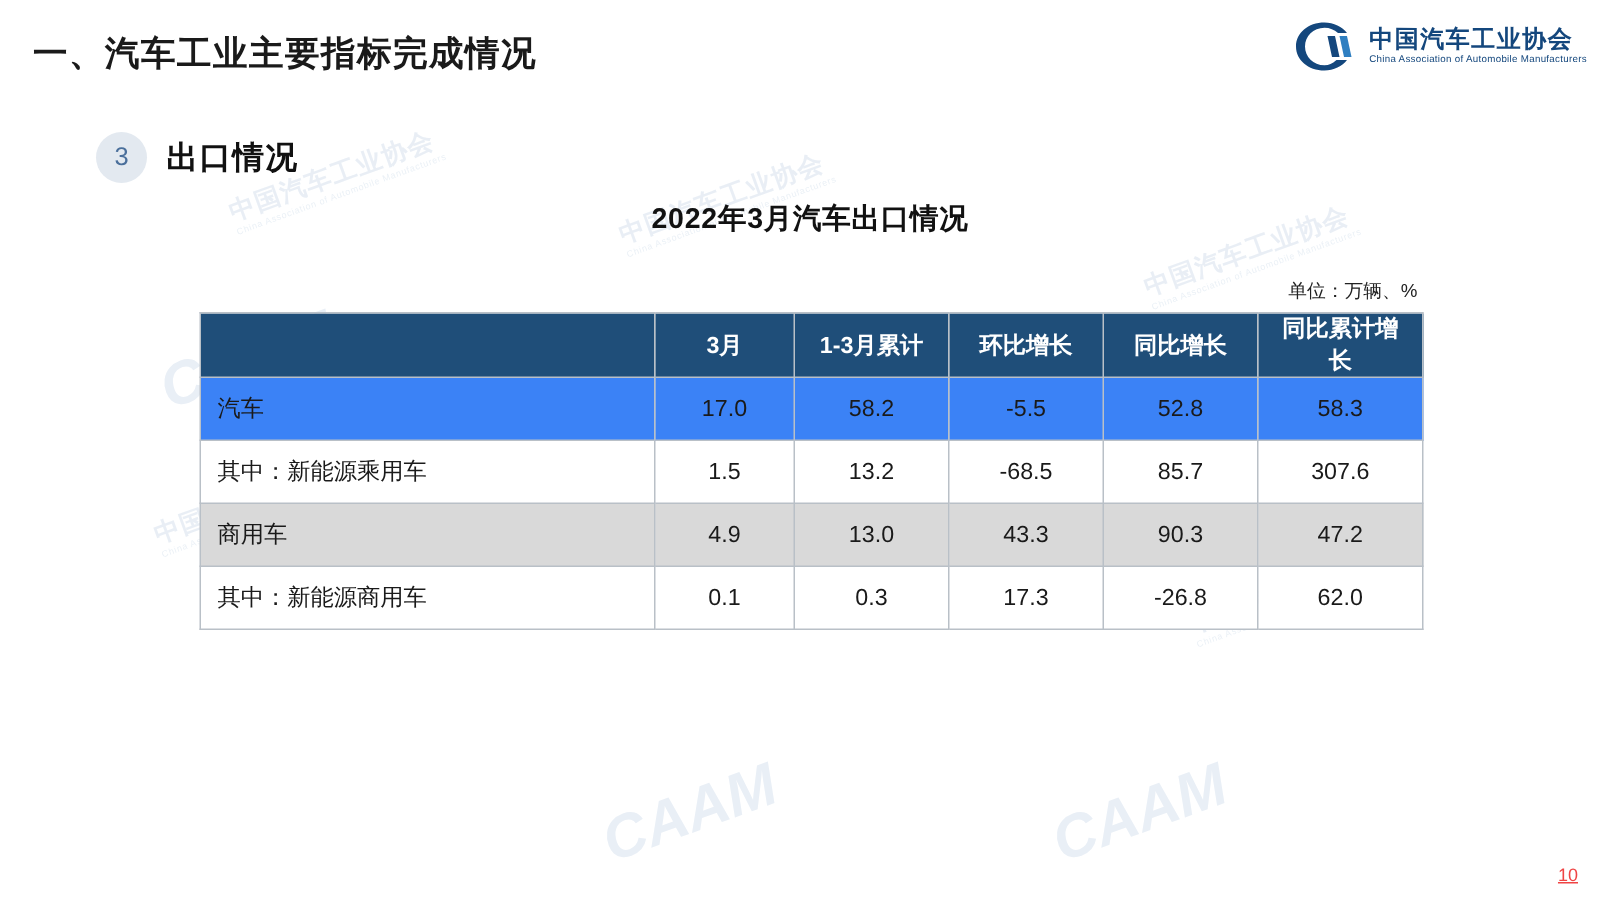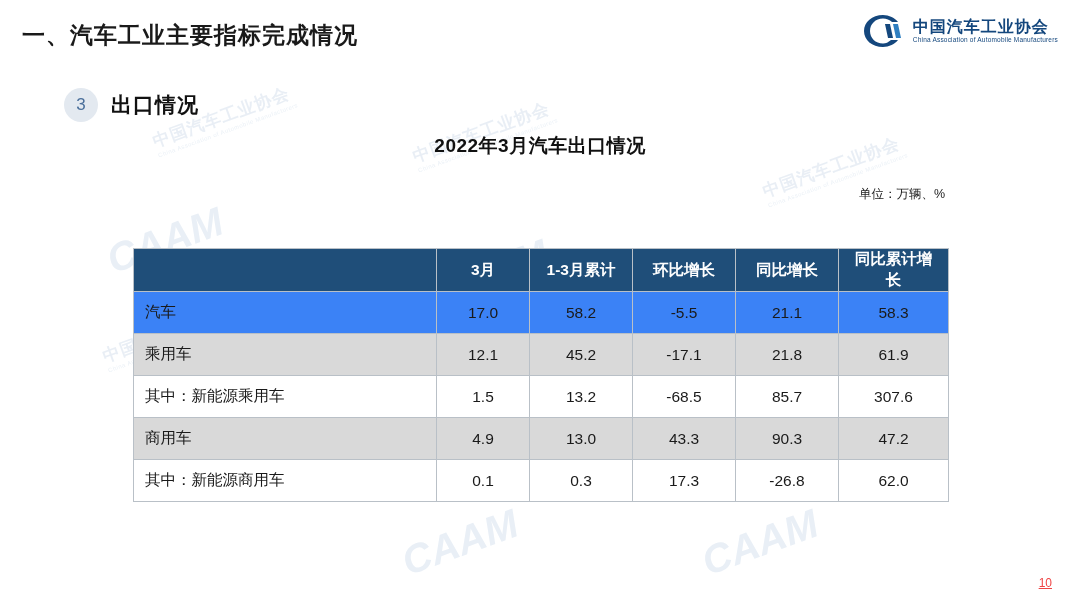--- a/index.html
+++ b/index.html
@@ -149,21 +149,20 @@
   .table-wrap {
     position: absolute;
     left: 133px;
     top: 208px;
     width: 815px;
   }
   table.data {
     border-collapse: collapse;
     width: 815px;
     table-layout: fixed;
-    margin-top: 40px;
   }
   table.data th, table.data td {
     border: 1px solid #b9c0c7;
     height: 41px;
     font-size: 15.5px;
     padding: 0 11px;
   }
   thead th {
     background: #1f4e79;
     color: #ffffff;
@@ -284,30 +283,22 @@
           <th>同比增长</th>
           <th>同比累计增长</th>
         </tr>
       </thead>
       <tbody>
         <tr class="blue">
           <td class="label">汽车</td>
           <td class="num">17.0</td>
           <td class="num">58.2</td>
           <td class="num">-5.5</td>
-          <td class="num">21.1</td>
+          <td class="num">52.8</td>
           <td class="num">58.3</td>
-        </tr>
-        <tr class="gray">
-          <td class="label indent-1">乘用车</td>
-          <td class="num">12.1</td>
-          <td class="num">45.2</td>
-          <td class="num">-17.1</td>
-          <td class="num">21.8</td>
-          <td class="num">61.9</td>
         </tr>
         <tr class="white">
           <td class="label indent-2">其中：新能源乘用车</td>
           <td class="num">1.5</td>
           <td class="num">13.2</td>
           <td class="num">-68.5</td>
           <td class="num">85.7</td>
           <td class="num">307.6</td>
         </tr>
         <tr class="gray">

